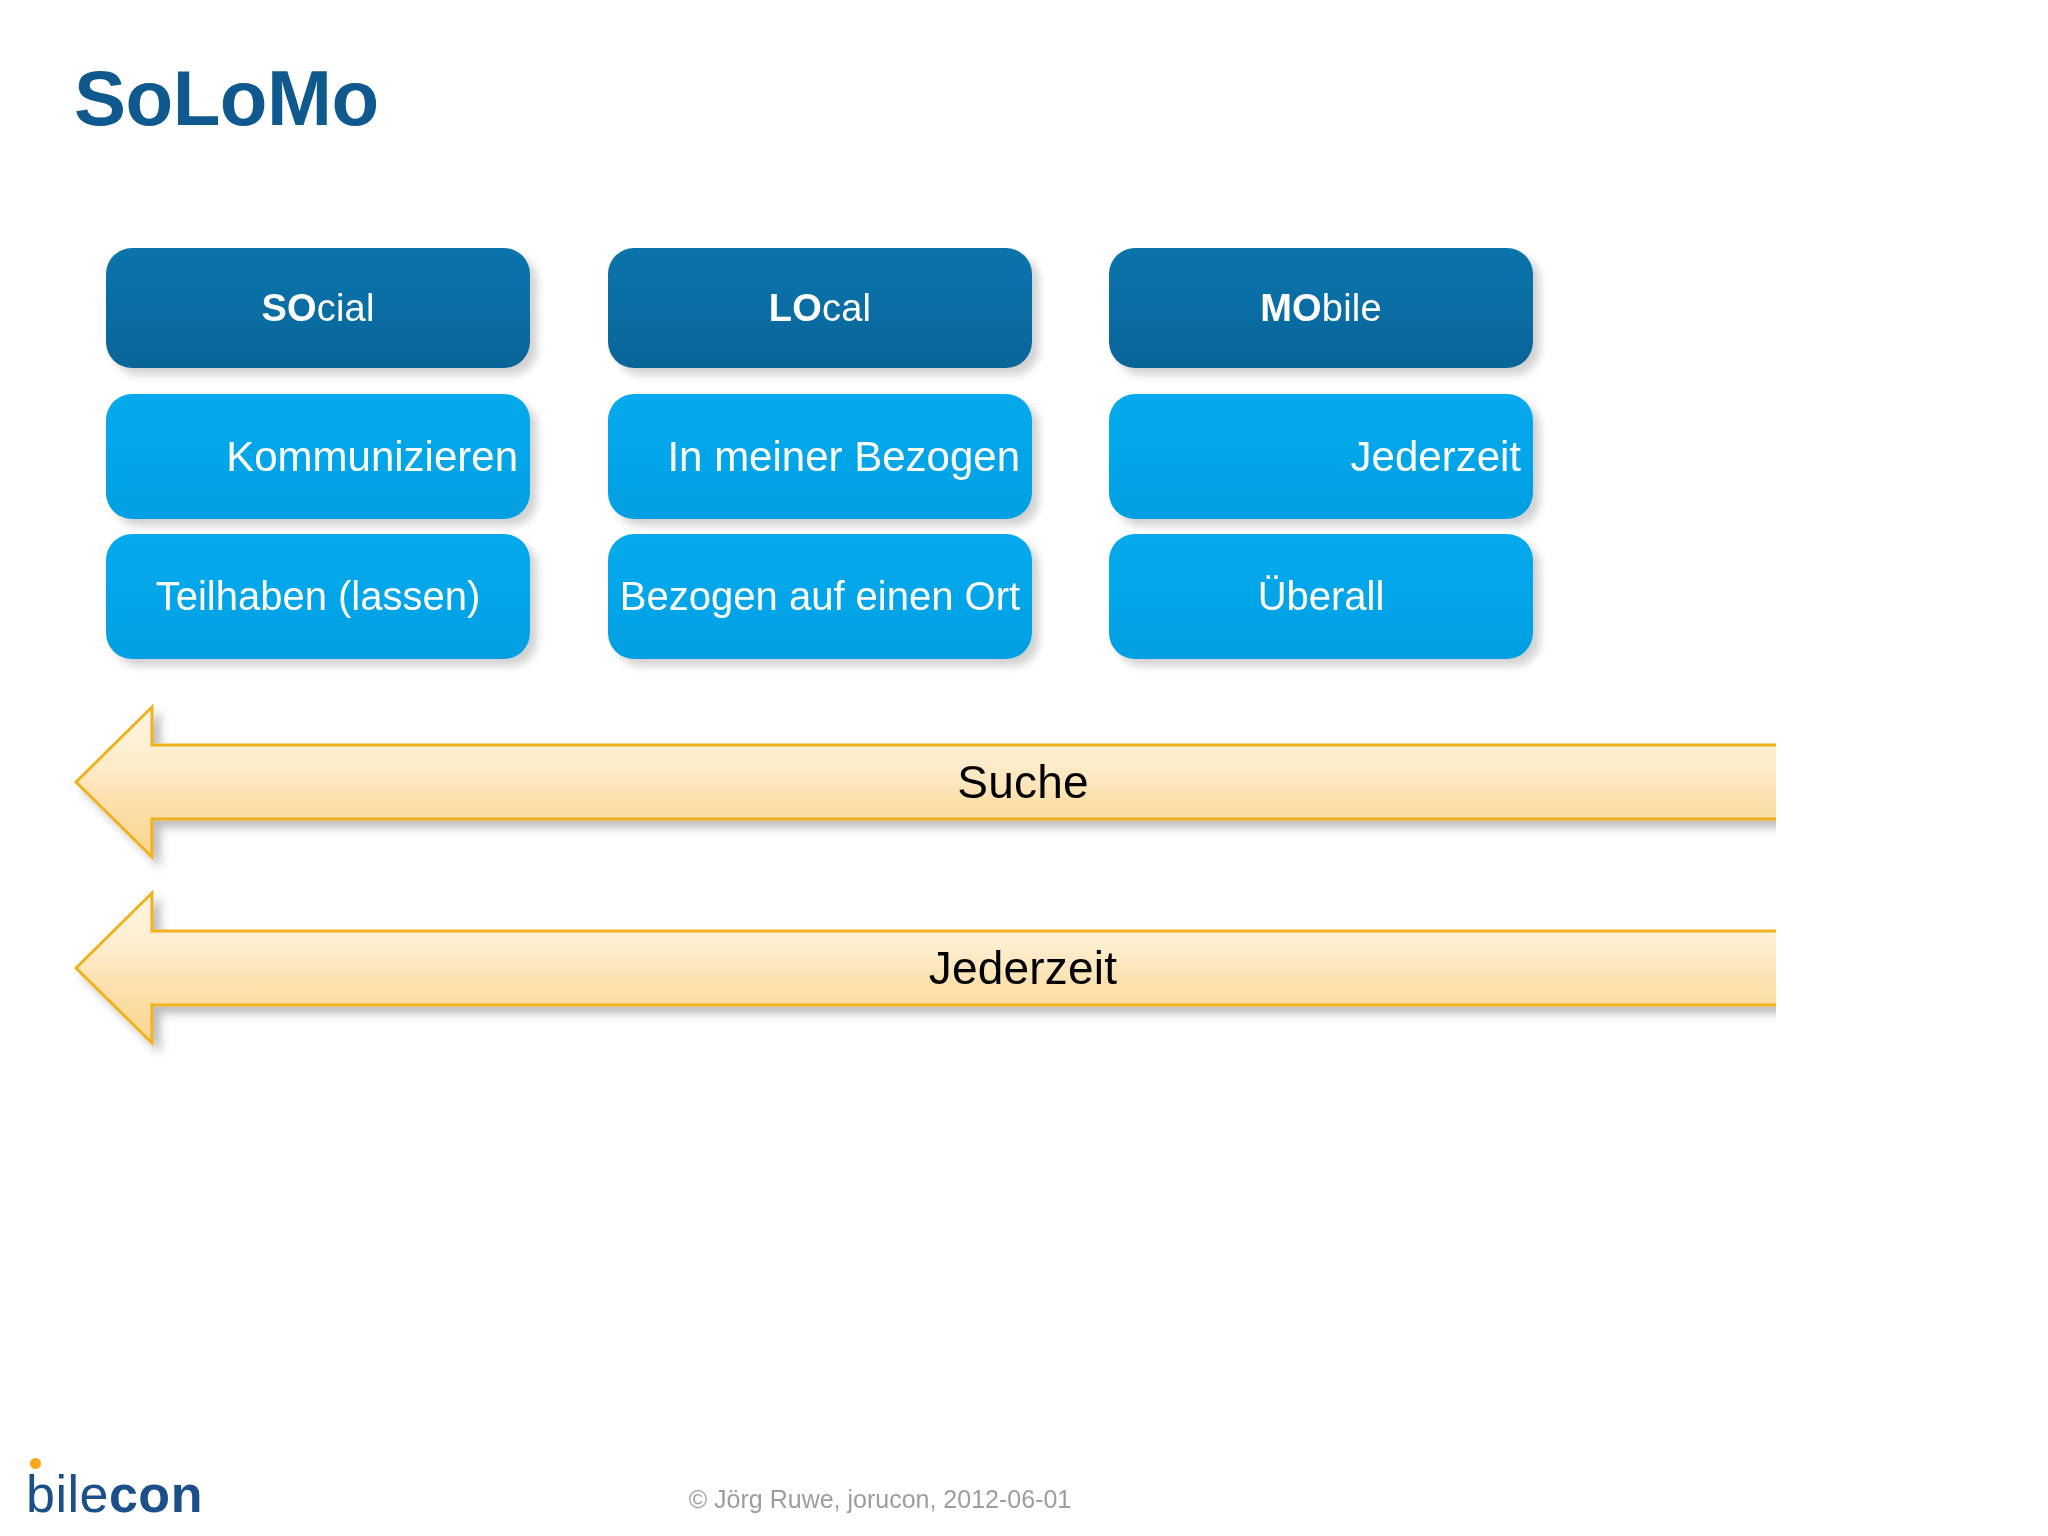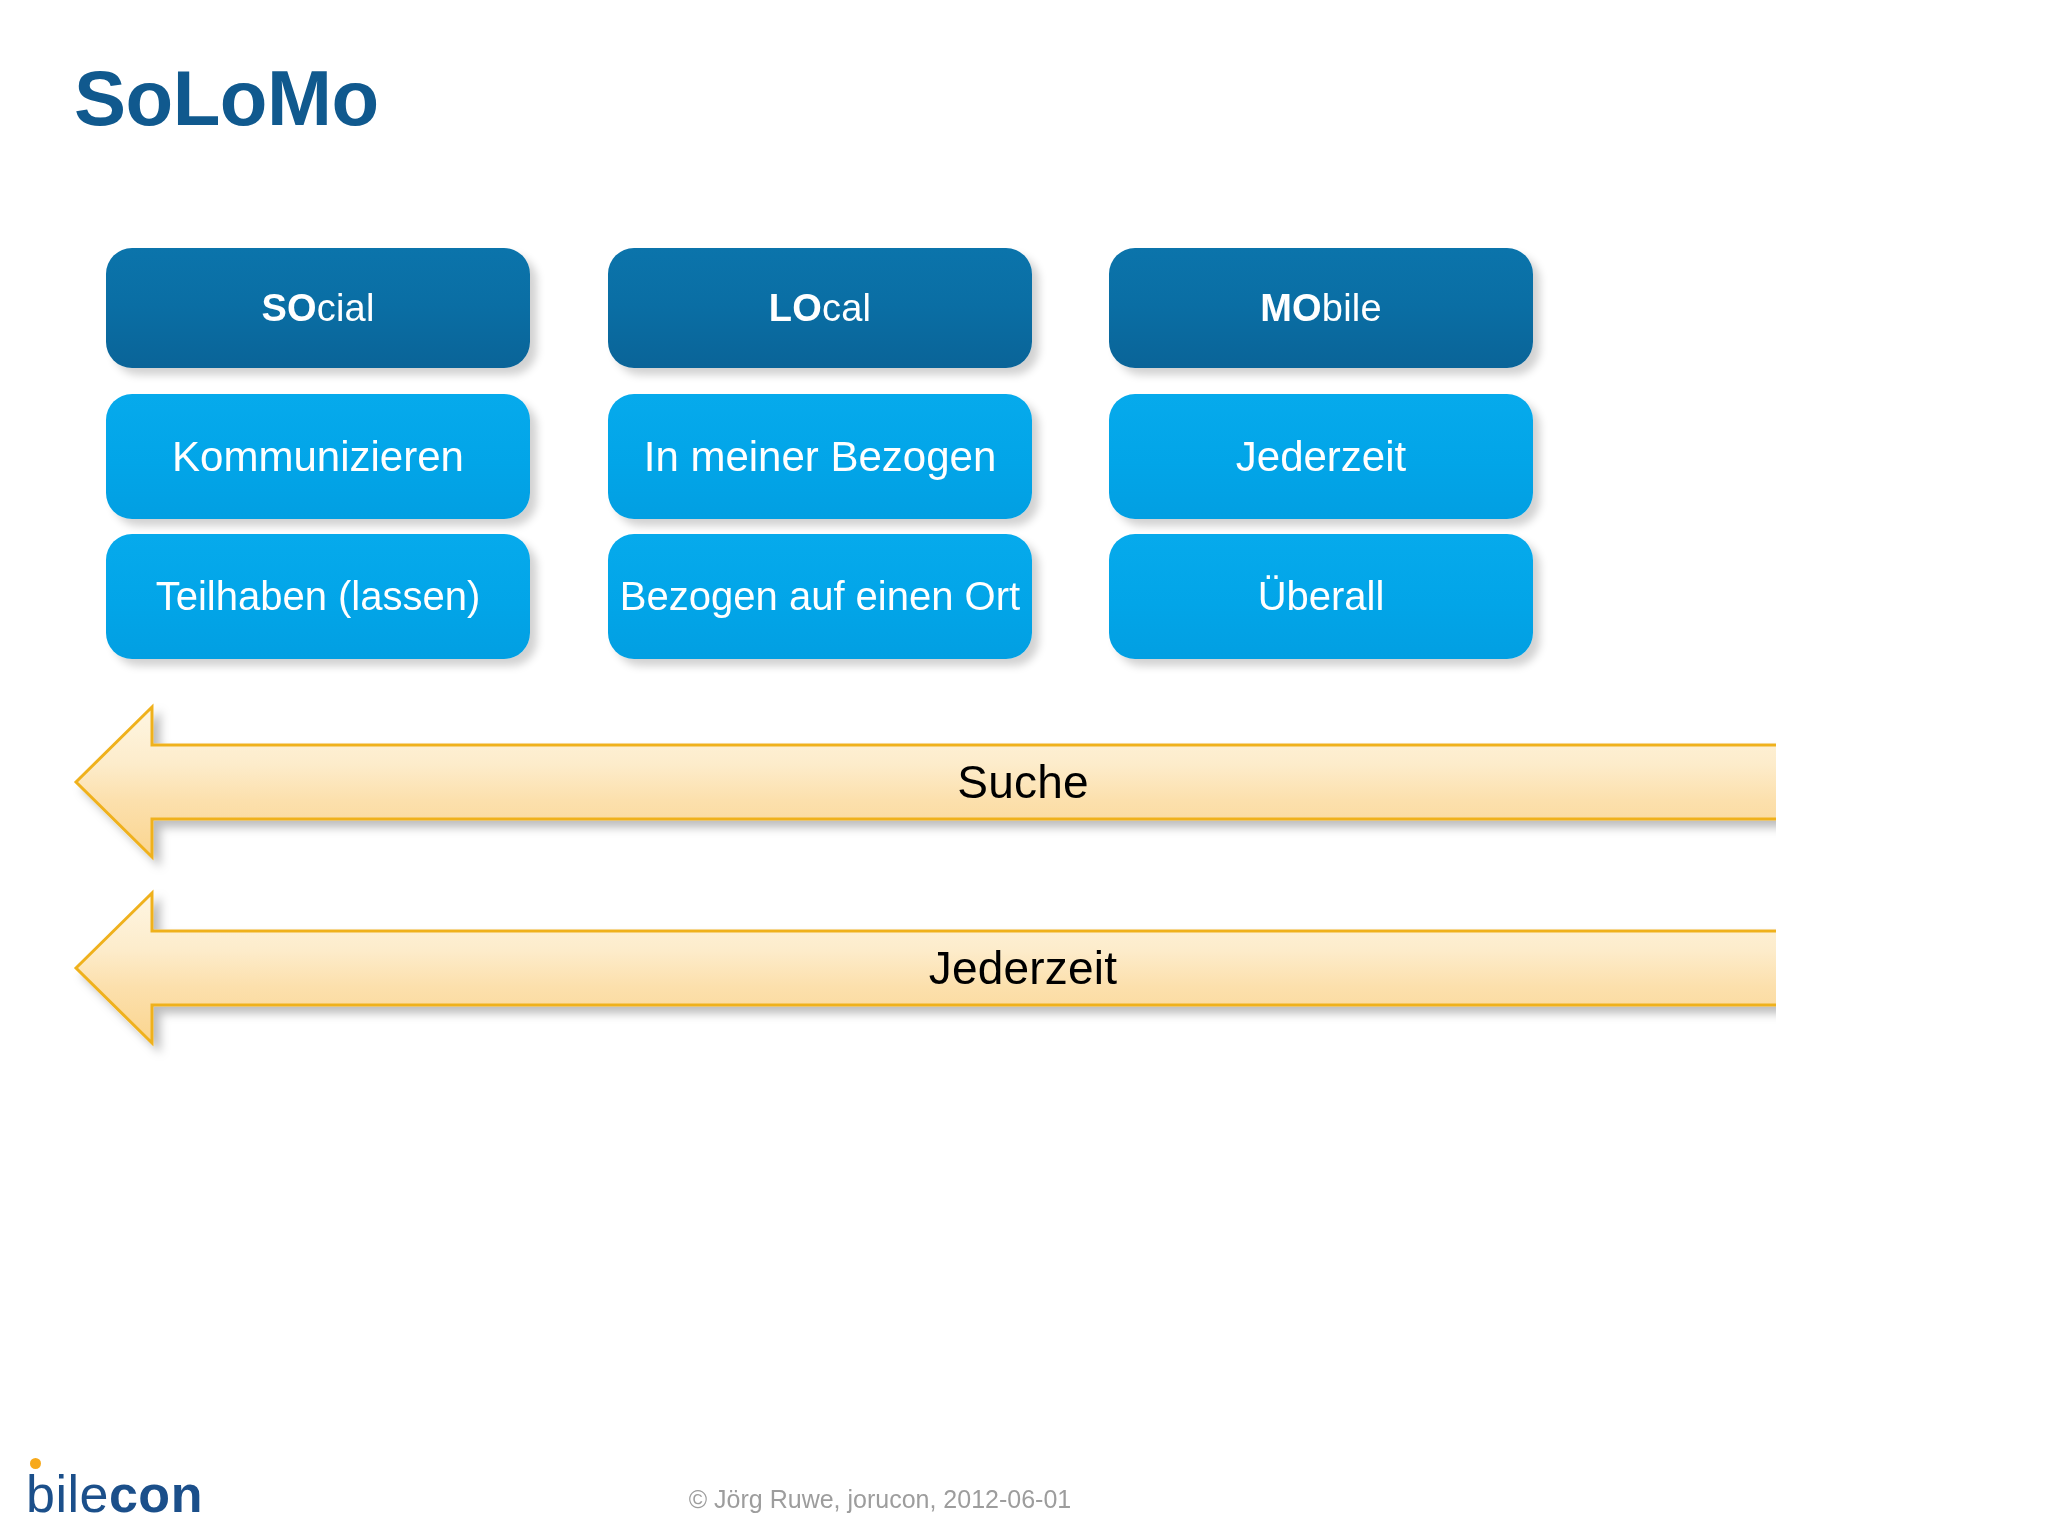--- a/index.html
+++ b/index.html
@@ -60,20 +60,21 @@
     background: linear-gradient(to bottom, #0b74ab 0%, #0a6ea4 48%, #0a6498 100%);
     font-size: 38px;
     letter-spacing: 0.2px;
   }
   .box-head .b { font-weight: bold; }
   .box-sub1 {
     top: 394px;
     height: 125px;
     background: linear-gradient(to bottom, #06aaec 0%, #02a5e8 55%, #029fe2 100%);
     font-size: 42px;
+    justify-content: flex-end;
   }
   .box-sub2 {
     top: 534px;
     height: 125px;
     background: linear-gradient(to bottom, #06aaec 0%, #02a5e8 55%, #029fe2 100%);
     font-size: 40px;
   }
   .box-label {
     padding: 0 12px;
     white-space: nowrap;

